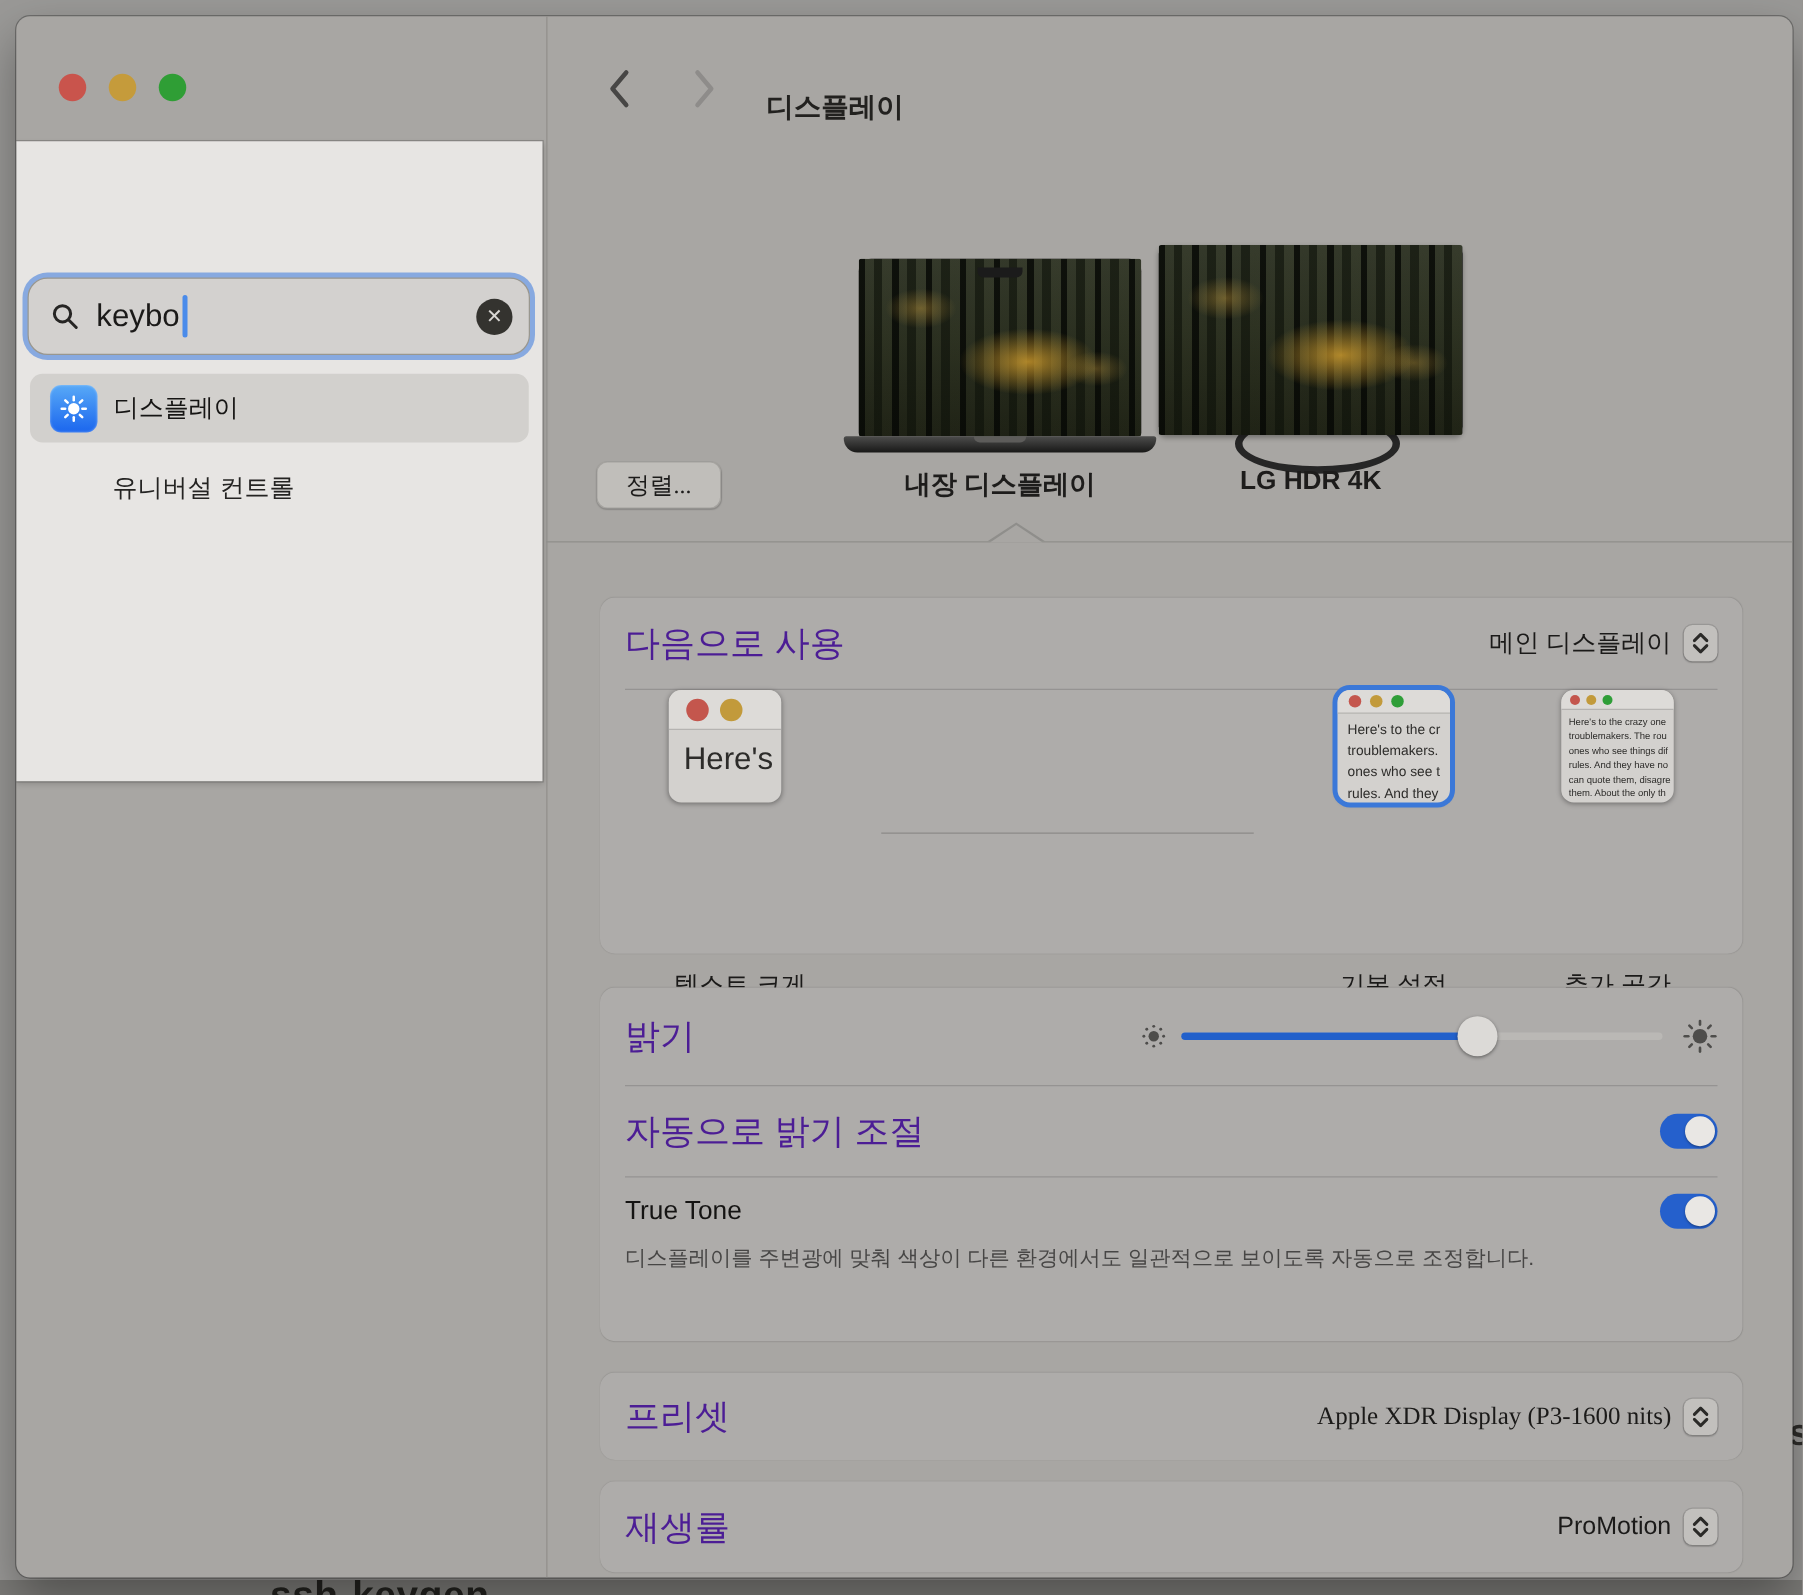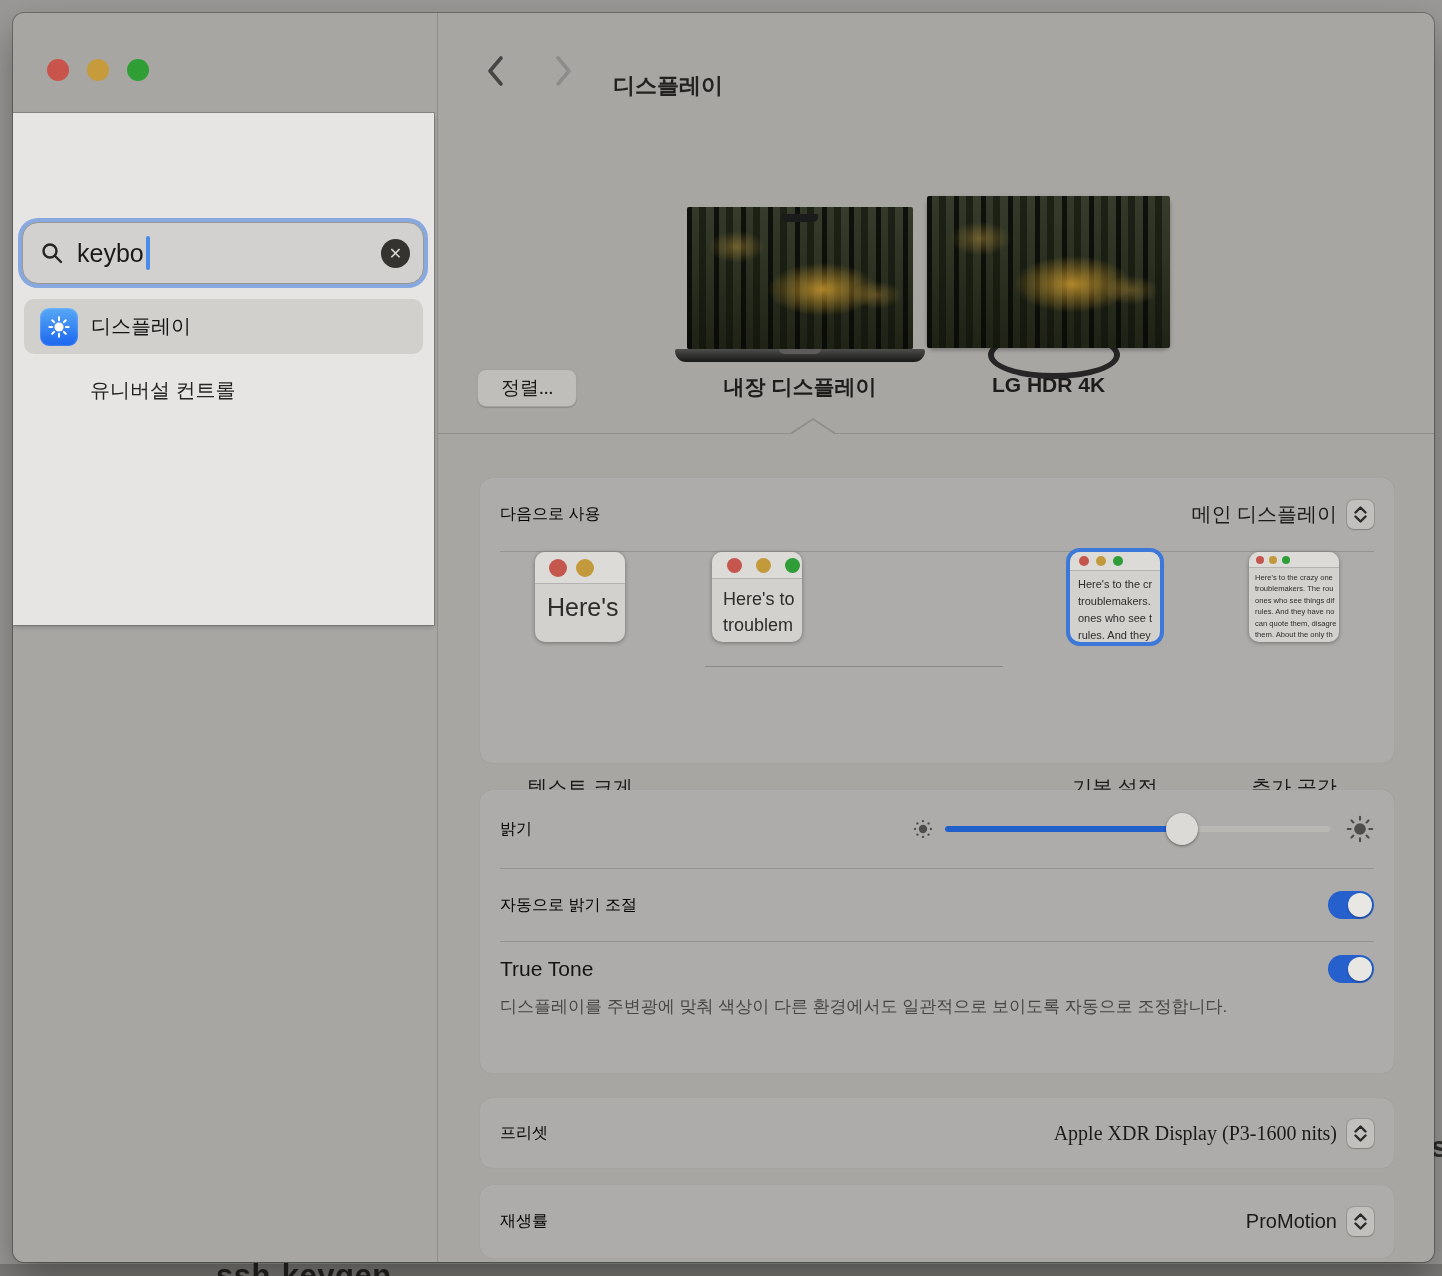--- a/index.html
+++ b/index.html
@@ -61,21 +61,21 @@
   .display-label.l2{left:490px;width:243px;font-weight:700;}
   .arrange-btn{position:absolute;left:40px;top:356px;width:100px;height:38px;background:#c0beba;border:1px solid rgba(0,0,0,.14);border-radius:9px;box-shadow:0 1px 1px rgba(0,0,0,.18);display:flex;align-items:center;justify-content:center;font-size:19px;color:#1c1b1a;box-sizing:border-box;}
 
   
   .card{position:absolute;left:43px;width:914px;background:#aeacaa;border-radius:12px;box-shadow:0 0 1px rgba(0,0,0,.15);}
   .card1{top:465px;height:285px;}
   .card2{top:777px;height:283px;}
   .card3{top:1085px;height:70px;font-family:Liberation Serif, serif;}
   .card4{top:1172px;height:73px;}
   .row{display:flex;align-items:center;padding:0 20px;}
-  .row-label{font-size:16px;color:#000000;}
+  .row-label{font-size:28px;color:#4c1d95;}
   .hr{height:1px;margin:0 20px;background:rgba(0,0,0,.14);}
   .spacer{flex:1;}
   .value-text{font-size:20px;color:#1b1a19;}
   .stepper{margin-left:10px;width:27px;height:29px;border-radius:7px;background:#c2c0bd;box-shadow:0 0 0 1px rgba(0,0,0,.12),0 1px 1px rgba(0,0,0,.15);display:flex;flex-direction:column;align-items:center;justify-content:center;gap:1px;}
 
   .use-as-row{height:73px;}
   .thumbs{position:relative;height:211px;}
   .connector{position:absolute;left:225px;top:114px;width:298px;height:1px;background:rgba(0,0,0,.2);}
   .mini{position:absolute;top:0;width:90px;height:90px;border-radius:10px;background:#d3d1ce;overflow:hidden;box-shadow:0 1px 4px rgba(0,0,0,.35);}
   .mini.selected{box-shadow:0 0 0 4px #3b78d8,0 1px 4px rgba(0,0,0,.35);}
@@ -89,21 +89,21 @@
   .m2 .mini-title{height:26px;gap:14px;padding-left:15px;} .m2 .dot{width:15px;height:15px;}
   .m2 .mini-body{font-size:18px;line-height:1.45;padding:7px 0 0 11px;}
   .m3 .mini-title{height:23px;gap:9px;padding-left:11px;} .m3 .dot{width:12px;height:12px;}
   .m3 .mini-body{font-size:14px;line-height:1.55;padding:6px 0 0 9px;}
   .m4 .mini-title{height:18px;gap:7px;padding-left:9px;} .m4 .dot{width:10px;height:10px;}
   .m4 .mini-body{font-size:11px;line-height:1.55;padding:5px 0 0 8px;}
   .m5 .mini-title{height:15px;gap:5px;padding-left:7px;} .m5 .dot{width:8px;height:8px;}
   .m5 .mini-body{font-size:7.6px;line-height:1.5;padding:4px 0 0 6px;}
   .mini-line{white-space:nowrap;}
   .scale-label{position:absolute;top:222px;width:170px;text-align:center;font-size:20px;font-weight:500;color:#1b1a19;}
-  .sl1{left:15px;} .sl4{left:550px;} .sl5{left:729px;}
+  .sl1{left:27px;} .sl4{left:550px;} .sl5{left:729px;}
 
   .brightness-row{height:78px;}
   .slider-wrap{position:relative;width:385px;height:32px;margin:0 16px 0 12px;}
   .slider-track{position:absolute;left:0;top:13px;width:100%;height:6px;border-radius:3px;background:#bab8b5;}
   .slider-fill{position:absolute;left:0;top:13px;height:6px;border-radius:3px;background:#2160cb;}
   .slider-knob{position:absolute;top:0;width:32px;height:32px;border-radius:50%;background:#dcdad7;box-shadow:0 1px 3px rgba(0,0,0,.45);}
   .auto-row{height:72px;}
   .toggle{margin-left:auto;width:46px;height:28px;border-radius:14px;background:#2560cc;position:relative;flex:0 0 auto;}
   .toggle .knob{position:absolute;right:2px;top:2px;width:24px;height:24px;border-radius:50%;background:#e9e7e4;box-shadow:0 1px 2px rgba(0,0,0,.35);}
   .tt-block{padding:13px 20px 16px 20px;}
@@ -218,31 +218,20 @@
         <div class="thumbs">
           <div class="connector"></div>
 
           <div class="mini m1">
             <div class="mini-title">
                 <span class="dot red"></span>
                 <span class="dot yellow"></span>
               </div>
             <div class="mini-body">
                 <div class="mini-line">Here's</div>
-              </div>
-          </div>
-          <div class="mini m2">
-            <div class="mini-title">
-                <span class="dot red"></span>
-                <span class="dot yellow"></span>
-                <span class="dot green"></span>
-              </div>
-            <div class="mini-body">
-                <div class="mini-line">Here's to</div>
-                <div class="mini-line">troublem</div>
               </div>
           </div>
           <div class="mini m5">
             <div class="mini-title">
                 <span class="dot red"></span>
                 <span class="dot yellow"></span>
                 <span class="dot green"></span>
               </div>
             <div class="mini-body">
                 <div class="mini-line">Here's to the crazy one</div>

